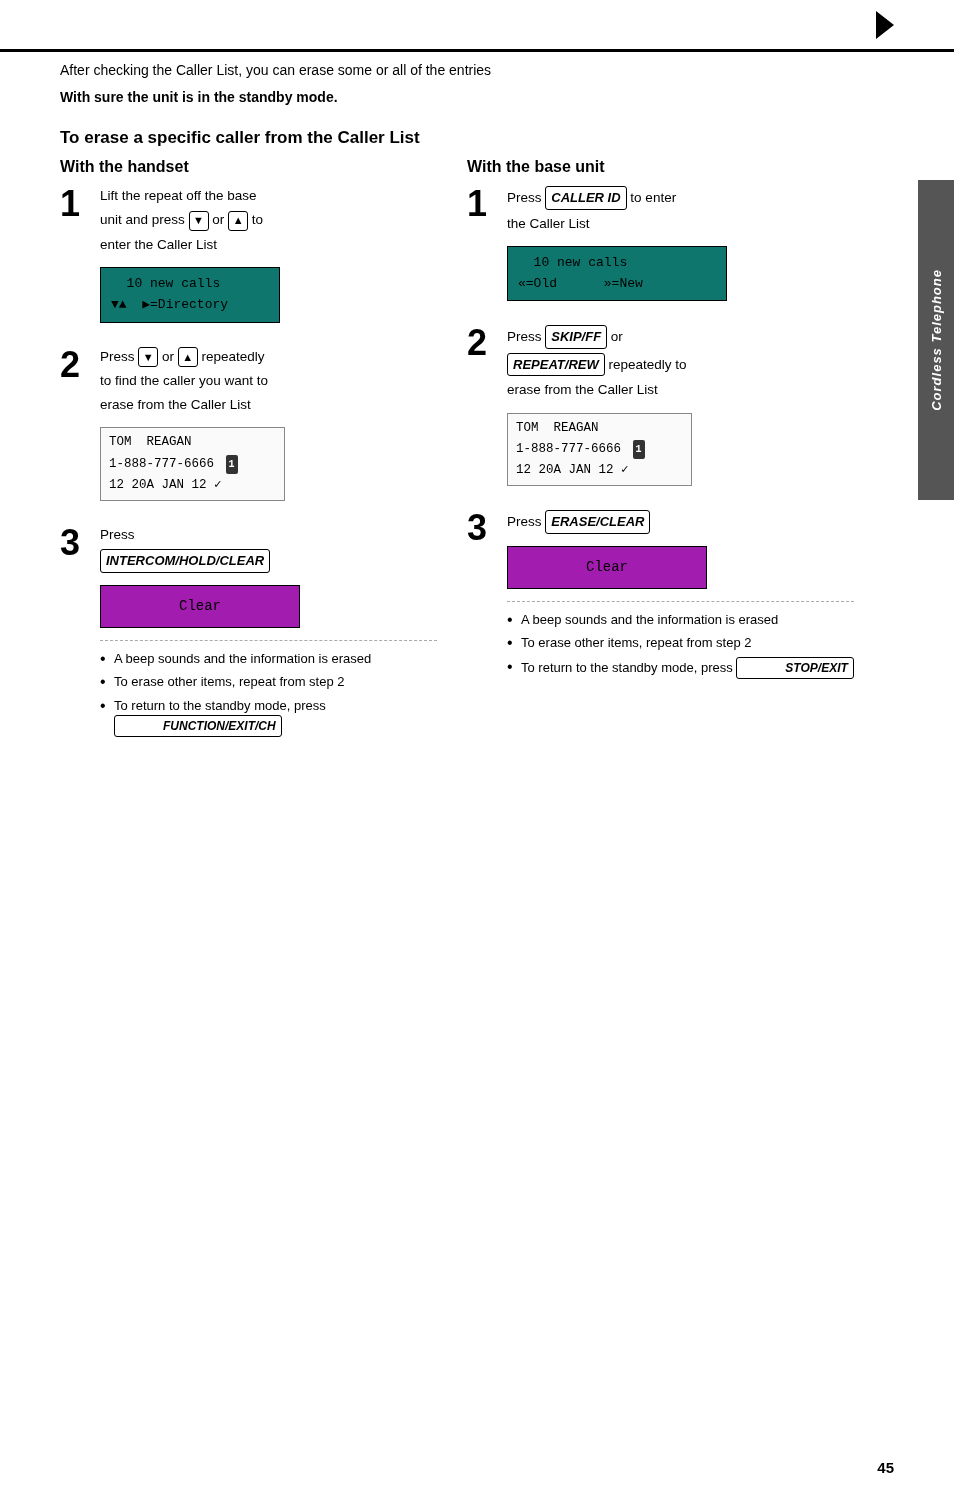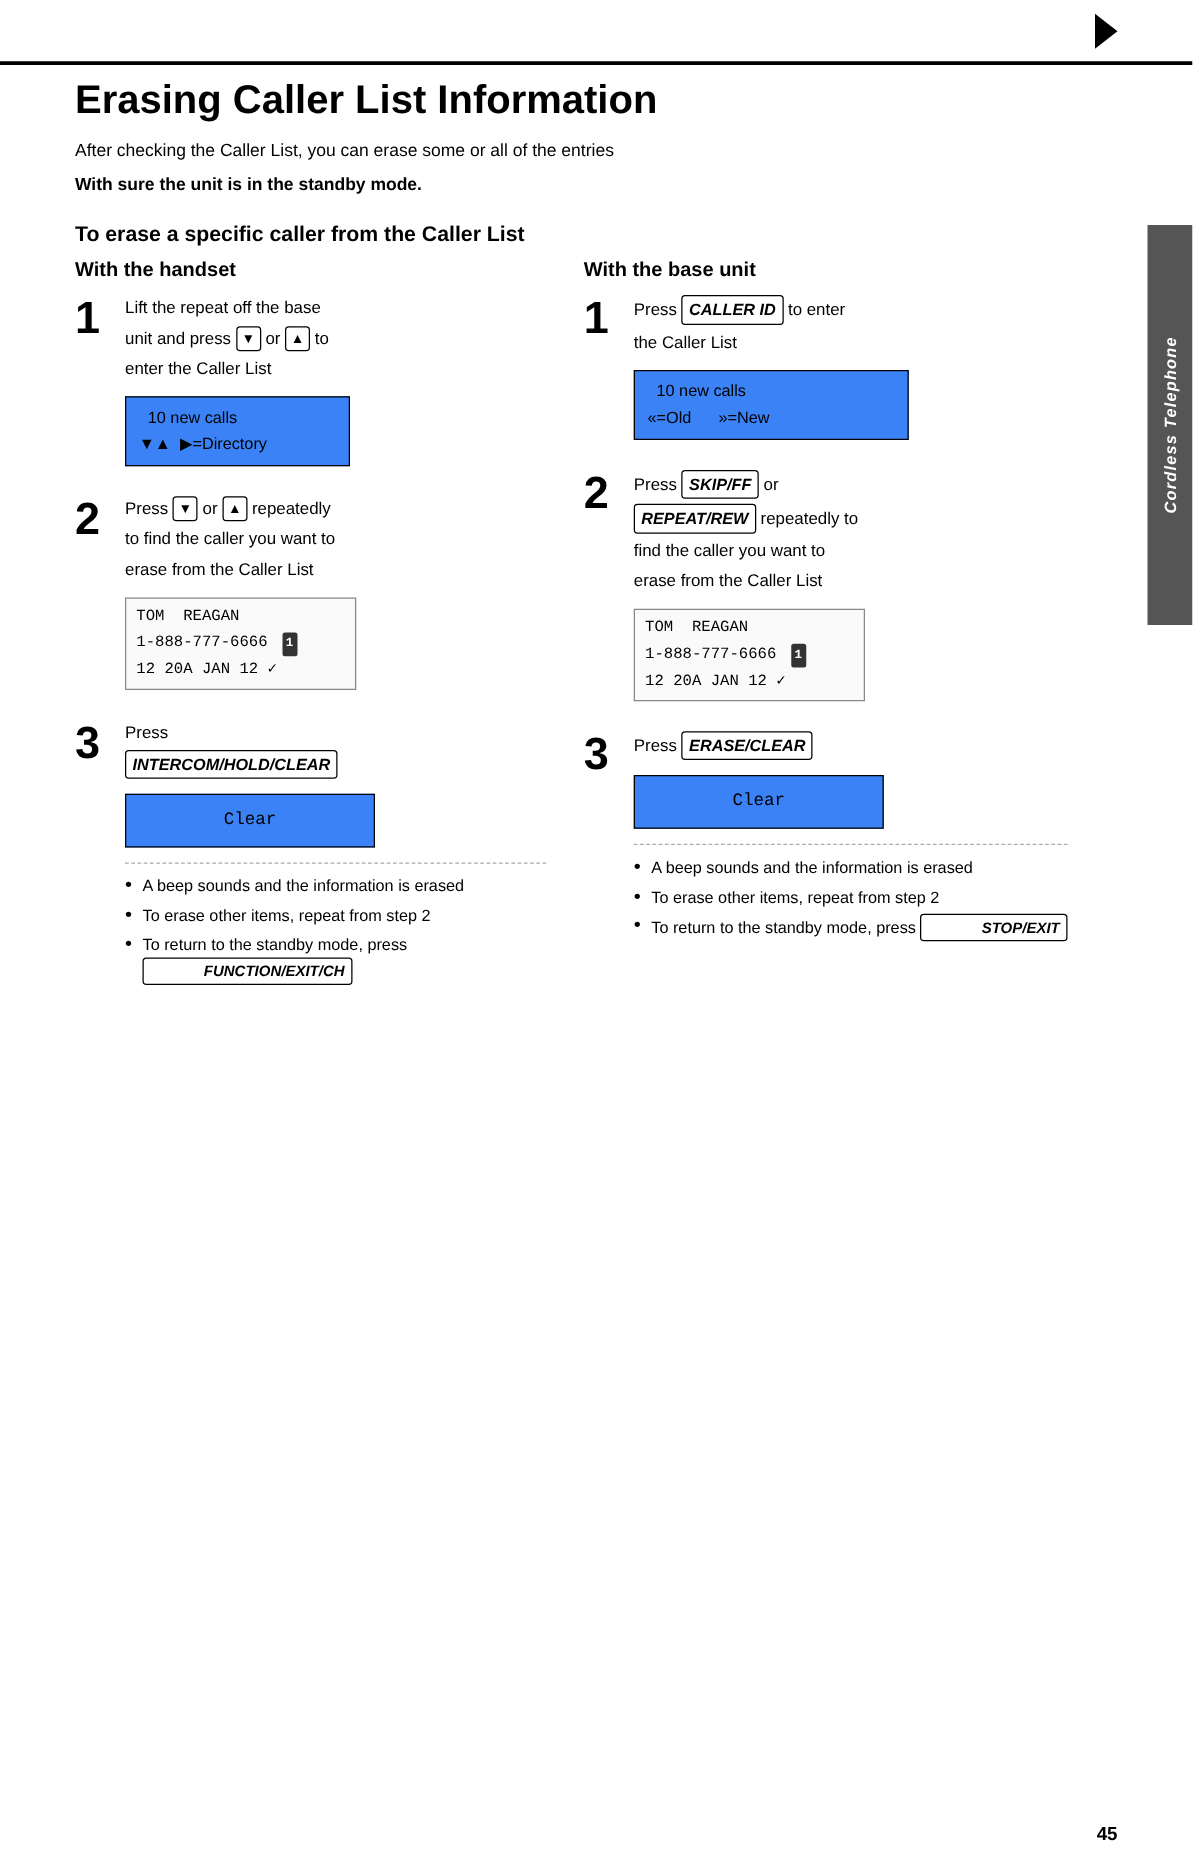--- a/index.html
+++ b/index.html
@@ -125,25 +125,25 @@
       flex: 1;
     }
     .step-content p {
       margin-bottom: 4px;
     }
 
     
     .lcd-box {
       border: 1.5px solid #000;
       padding: 6px 10px;
-      font-family: Liberation Sans, sans-serif;
+      font-family: Liberation Mono, monospace;
       font-size: 13px;
       line-height: 1.6;
       margin: 8px 0;
-      background: #3b82f6;
+      background: #0f766e;
       display: inline-block;
       min-width: 180px;
     }
     .lcd-box-wide {
       min-width: 220px;
     }
 
     
     .btn-inline {
       display: inline-block;
@@ -198,21 +198,21 @@
     
     .clear-box {
       border: 1.5px solid #000;
       padding: 10px 20px;
       font-family: 'Courier New', Courier, monospace;
       font-size: 14px;
       text-align: center;
       margin: 8px 0;
       min-width: 200px;
       display: inline-block;
-      background: #3b82f6;
+      background: #a21caf;
     }
 
     
     .page-number {
       position: absolute;
       bottom: 18px;
       right: 60px;
       font-size: 15px;
       font-weight: bold;
     }
@@ -253,21 +253,20 @@
 <div class="top-arrow-bar">
   <div class="top-arrow"></div>
 </div>
 
 <div class="side-tab">
   <span class="side-tab-text">Cordless Telephone</span>
 </div>
 
 <div class="main-content">
 
-  <h1 class="page-title">Erasing Caller List Information</h1>
 
   <p class="intro-text">
     <span>After checking the Caller List, you can erase some or all of the entries</span>
   </p>
   <p class="intro-text">
     <span class="bold">With sure the unit is in the standby mode.</span>
   </p>
 
   <h2 class="section-heading">To erase a specific caller from the Caller List</h2>
 
@@ -335,21 +334,20 @@
             «=Old &nbsp;&nbsp;&nbsp;&nbsp;&nbsp;»=New
           </div>
         </div>
       </div>
 
       <div class="step">
         <div class="step-number">2</div>
         <div class="step-content">
           <p>Press <span class="btn-inline">SKIP/FF</span> or</p>
           <p><span class="btn-inline">REPEAT/REW</span> repeatedly to</p>
-          <p>find the caller you want to</p>
           <p>erase from the Caller List</p>
           <div class="tom-box">
             TOM&nbsp;&nbsp;REAGAN<br>
             1-888-777-6666 <span class="msg-icon">1</span><br>
             12 20A JAN 12 ✓
           </div>
         </div>
       </div>
 
       <div class="step">

